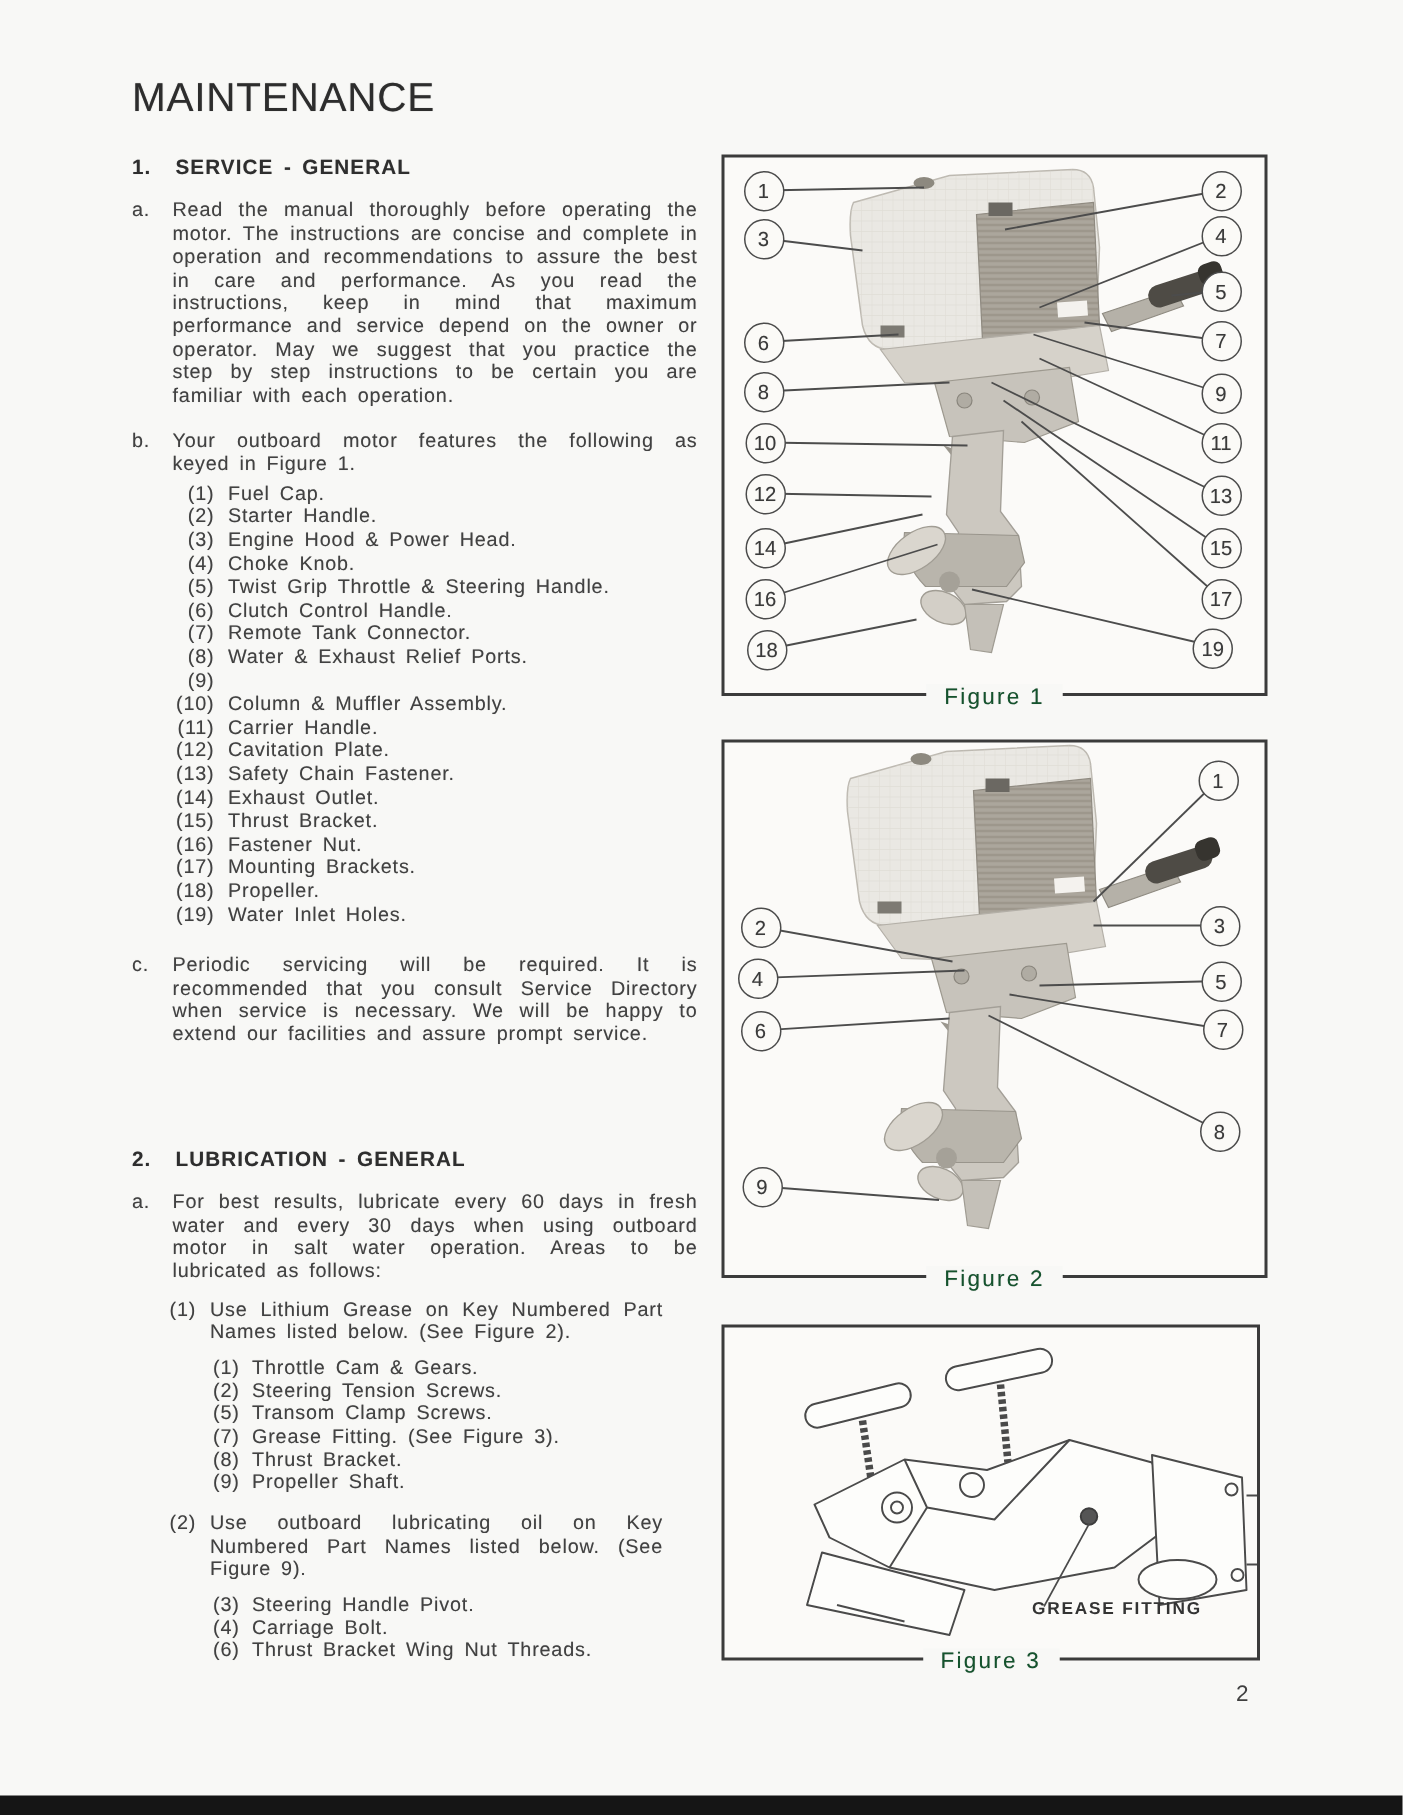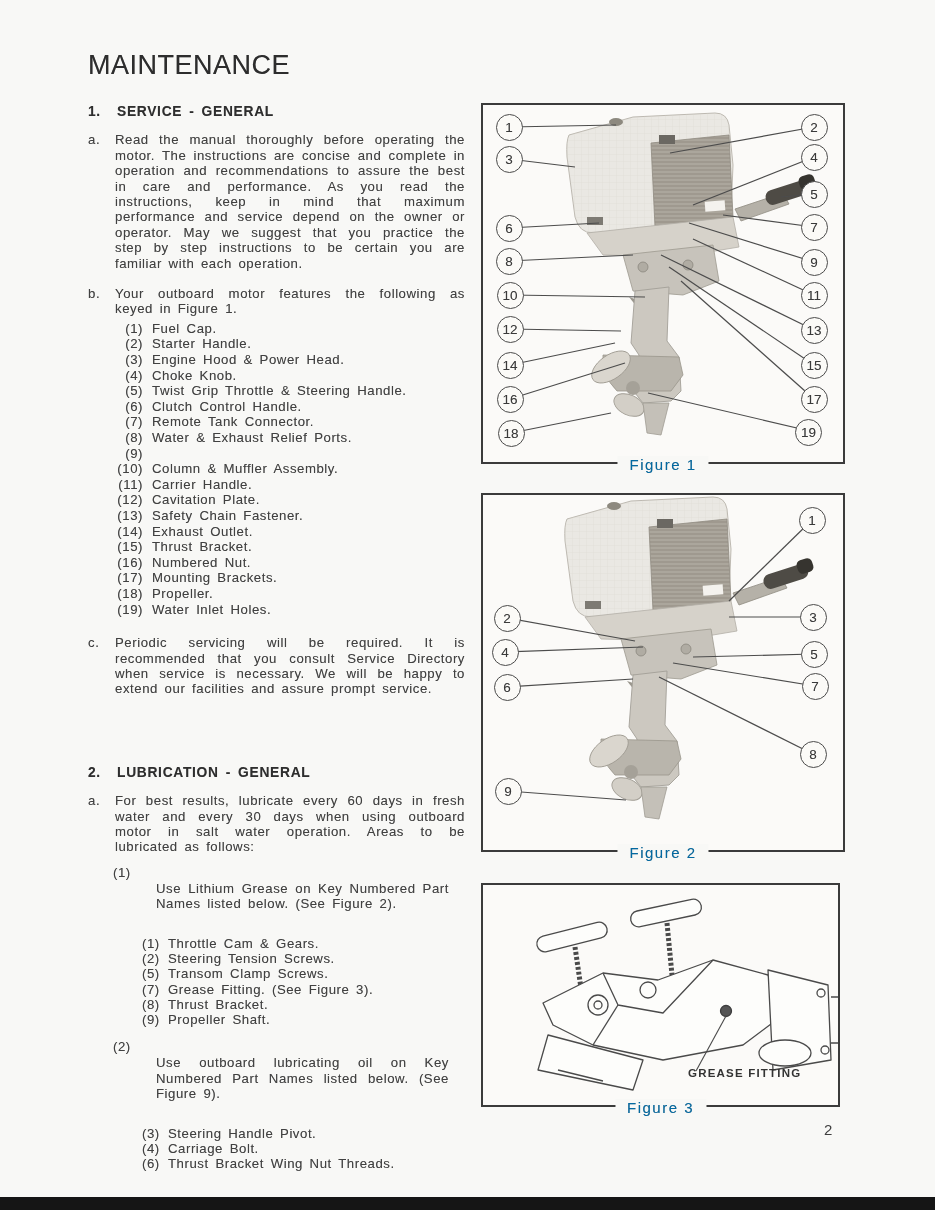--- a/index.html
+++ b/index.html
@@ -29,21 +29,21 @@
   .lab-para.mb0{margin-bottom:0;}
   .lab-para.mb10{margin-bottom:10px;}
   .lab{width:27px;flex:none;}
   .lab-para p{flex:1;margin:0;text-align:justify;}
   ul.parts{list-style:none;margin:4px 0 18px;padding:0;line-height:15.6px;}
   ul.parts li{display:flex;}
   .pnum{width:55px;text-align:right;margin-right:9px;flex:none;}
   .pname{flex:1;}
   .sub-para{display:flex;margin:0 0 8px 25px;}
   .snum{width:27px;flex:none;}
-  .sub-para p{flex:1;margin:16px;max-width:302px;text-align:justify;}
+  .sub-para p{flex:1;margin:0;max-width:302px;text-align:justify;}
   ul.inner-list{list-style:none;margin:0 0 12px 54px;padding:0;line-height:15.3px;}
   ul.inner-list li{display:flex;}
   .inum{width:26px;flex:none;}
   
   figure.figbox{
     position:absolute;margin:0;border:2px solid #3b3b3b;background:#fbfaf8;
   }
   #fig1{left:481px;top:103px;width:360px;height:357px;}
   #fig2{left:481px;top:493px;width:360px;height:355px;}
   #fig3{left:481px;top:883px;width:355px;height:220px;}
@@ -51,21 +51,21 @@
   .callouts{position:absolute;inset:0;}
   .callout{
     position:absolute;width:27px;height:27px;border:1.6px solid #4b4b4b;border-radius:50%;
     background:#fbfaf7;display:flex;align-items:center;justify-content:center;
     font-size:13.5px;color:#3a3a3a;box-sizing:border-box;
     text-shadow:0 0 .5px rgba(70,70,70,.4);
   }
   figcaption{
     position:absolute;left:50%;bottom:-11px;transform:translateX(-50%);
     background:#f8f8f6;padding:0 12px;font-size:15px;letter-spacing:1.5px;
-    color:#0369a1;white-space:nowrap;text-shadow:0 0 .5px rgba(70,70,70,.4);
+    color:#14532d;white-space:nowrap;text-shadow:0 0 .5px rgba(70,70,70,.4);
   }
   .grease-label{
     position:absolute;left:205px;top:182px;font-size:11.5px;font-weight:bold;
     letter-spacing:1.2px;color:#333;white-space:nowrap;
   }
   .leads line{stroke:#4c4c4c;stroke-width:1.2;}
   
   .pageno{position:absolute;left:824px;top:1121px;font-size:15px;color:#3f3f3f;}
   .bottom-bar{position:absolute;left:0;right:0;bottom:0;height:13px;background:#151515;}
 </style>
@@ -164,21 +164,21 @@
           <span class="pname">Exhaust Outlet.</span>
         </li>
 
         <li>
           <span class="pnum">(15)</span>
           <span class="pname">Thrust Bracket.</span>
         </li>
 
         <li>
           <span class="pnum">(16)</span>
-          <span class="pname">Numbered Nut.</span>
+          <span class="pname">Fastener Nut.</span>
         </li>
 
         <li>
           <span class="pnum">(17)</span>
           <span class="pname">Mounting Brackets.</span>
         </li>
 
         <li>
           <span class="pnum">(18)</span>
           <span class="pname">Propeller.</span>

